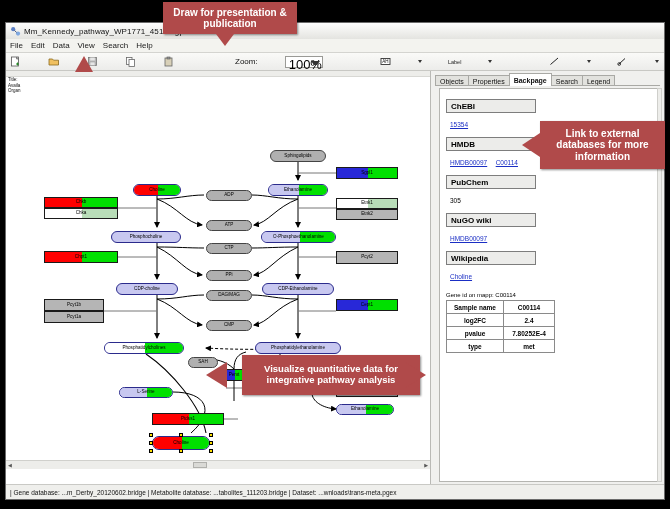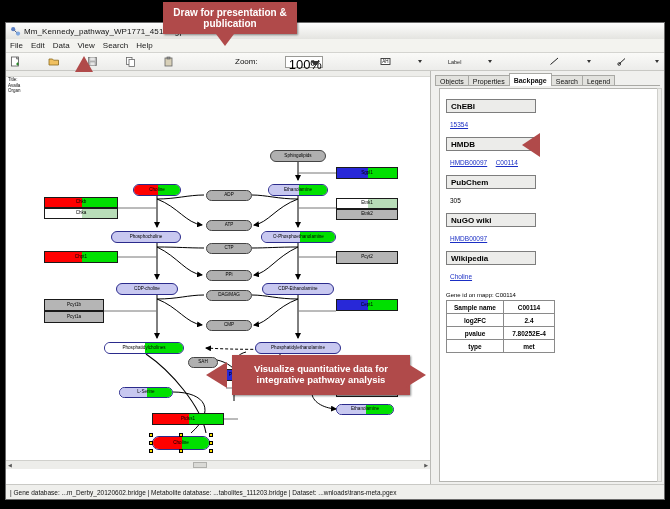--- a/index.html
+++ b/index.html
@@ -106,21 +106,21 @@
 
   #co-top{left:163px;top:2px;width:134px;height:32px;font-size:10px;padding:0 4px;}
   #co-top-arrow{left:216px;top:34px;border-left:9px solid transparent;border-right:9px solid transparent;
                 border-top:12px solid #b04a4a;}
   #co-plugins{left:28px;top:72px;width:145px;height:34px;font-size:9.5px;padding:0 3px;}
   #co-plugins-arrow{left:75px;top:56px;border-left:9px solid transparent;border-right:9px solid transparent;
                 border-bottom:16px solid #b04a4a;}
   #co-links{left:540px;top:121px;width:125px;height:48px;font-size:10px;padding:0 4px;}
   #co-links-arrow{left:522px;top:133px;border-top:12px solid transparent;border-bottom:12px solid transparent;
                 border-right:18px solid #b04a4a;}
-  #co-quant{left:232px;top:355px;width:178px;height:40px;font-size:9.5px;padding:0 4px;}
+  #co-quant{left:242px;top:355px;width:178px;height:40px;font-size:9.5px;padding:0 4px;}
   #co-quant-arrow-l{left:206px;top:362px;border-top:13px solid transparent;border-bottom:13px solid transparent;
                 border-right:21px solid #b04a4a;}
   #co-quant-arrow-r{left:405px;top:362px;border-top:13px solid transparent;border-bottom:13px solid transparent;
                 border-left:21px solid #b04a4a;}
 </style>
 </head>
 <body>
 
 <div id="root">
 
@@ -609,19 +609,20 @@
     <div class="status">
       <span>| Gene database: ...m_Derby_20120602.bridge | Metabolite database: ...tabolites_111203.bridge | Dataset: ...wnloads\trans-meta.pgex</span>
     </div>
   </div>
 
   <div class="callout" id="co-top">Draw for presentation &amp; publication</div>
   <div class="co-arrow" id="co-top-arrow"></div>
 
   <div class="co-arrow" id="co-plugins-arrow"></div>
 
+  <div class="callout" id="co-links">Link  to external databases  for more information</div>
   <div class="co-arrow" id="co-links-arrow"></div>
 
   <div class="callout" id="co-quant">Visualize quantitative data  for integrative pathway analysis</div>
   <div class="co-arrow" id="co-quant-arrow-l"></div>
   <div class="co-arrow" id="co-quant-arrow-r"></div>
 
 </div>
 
 </body></html>

